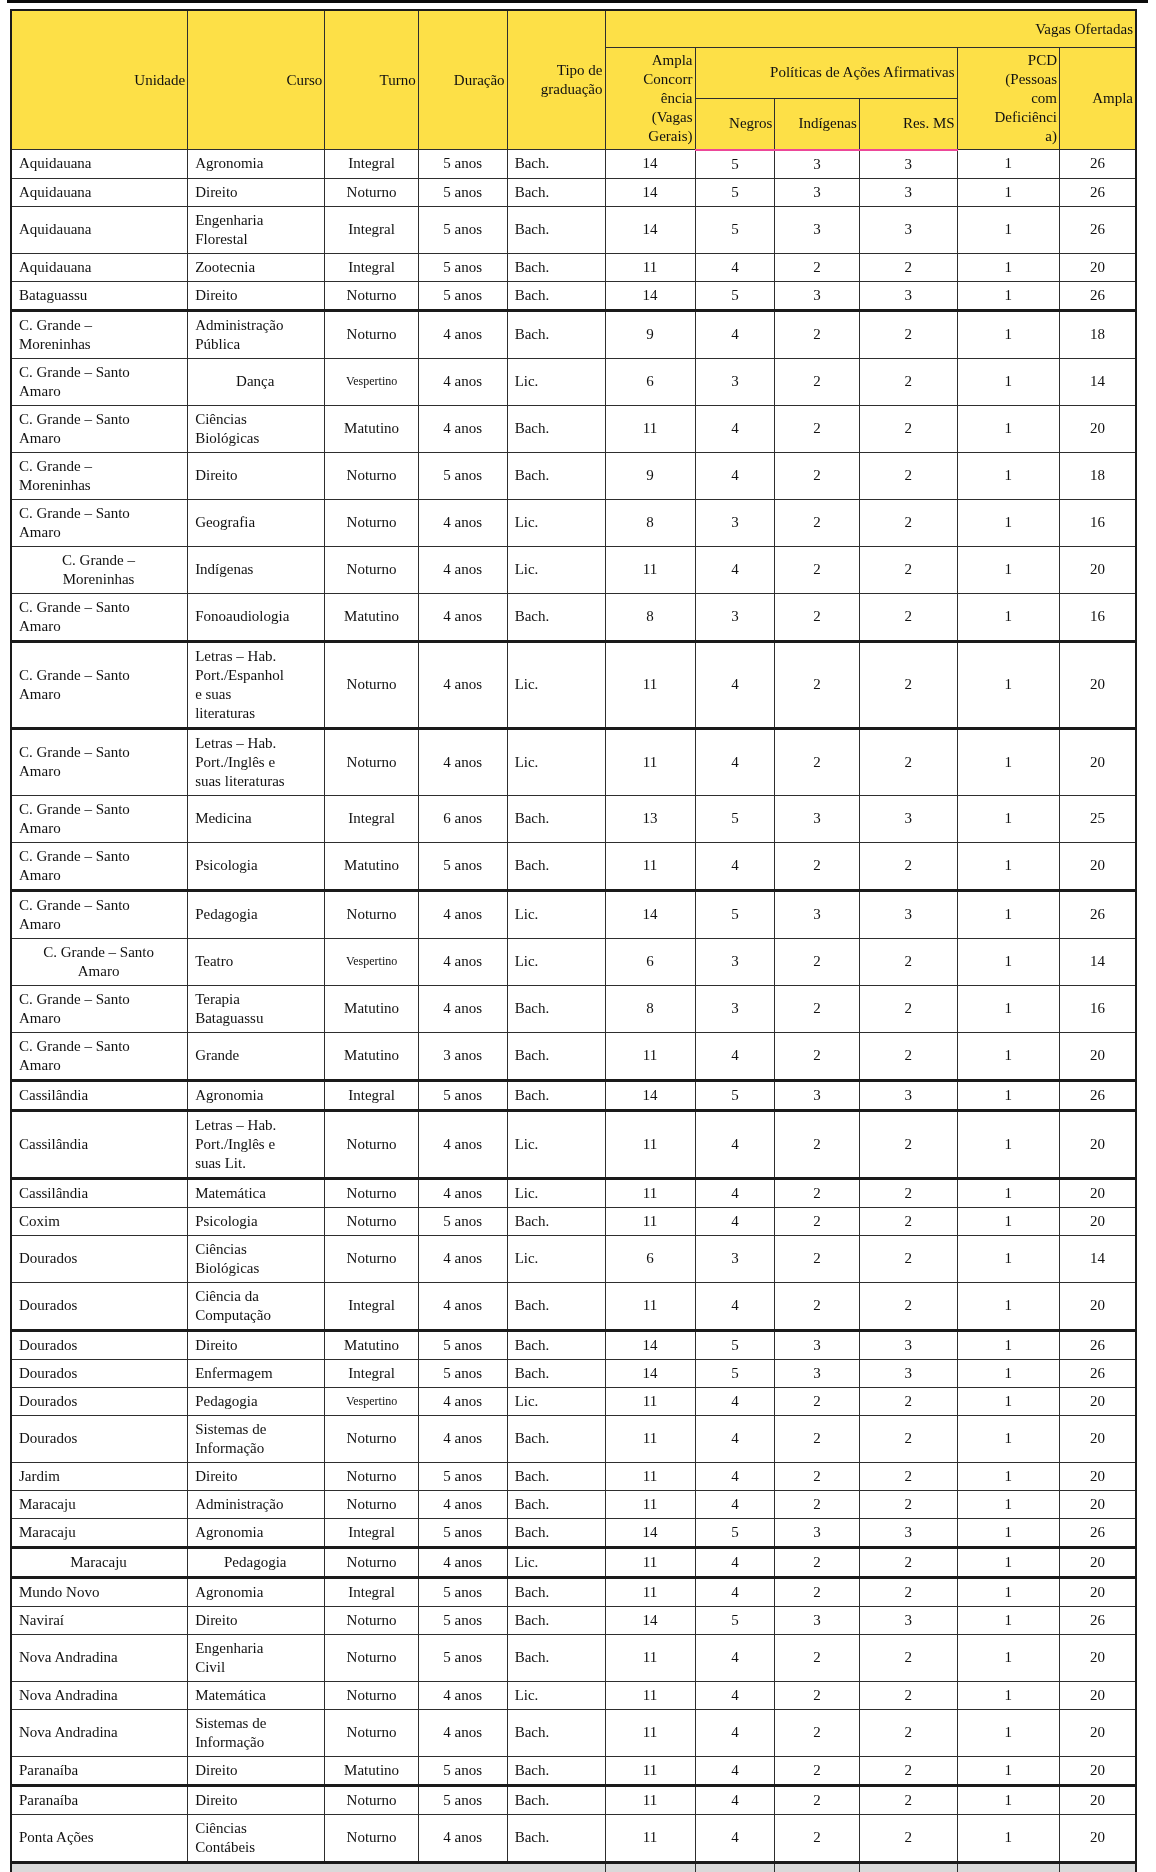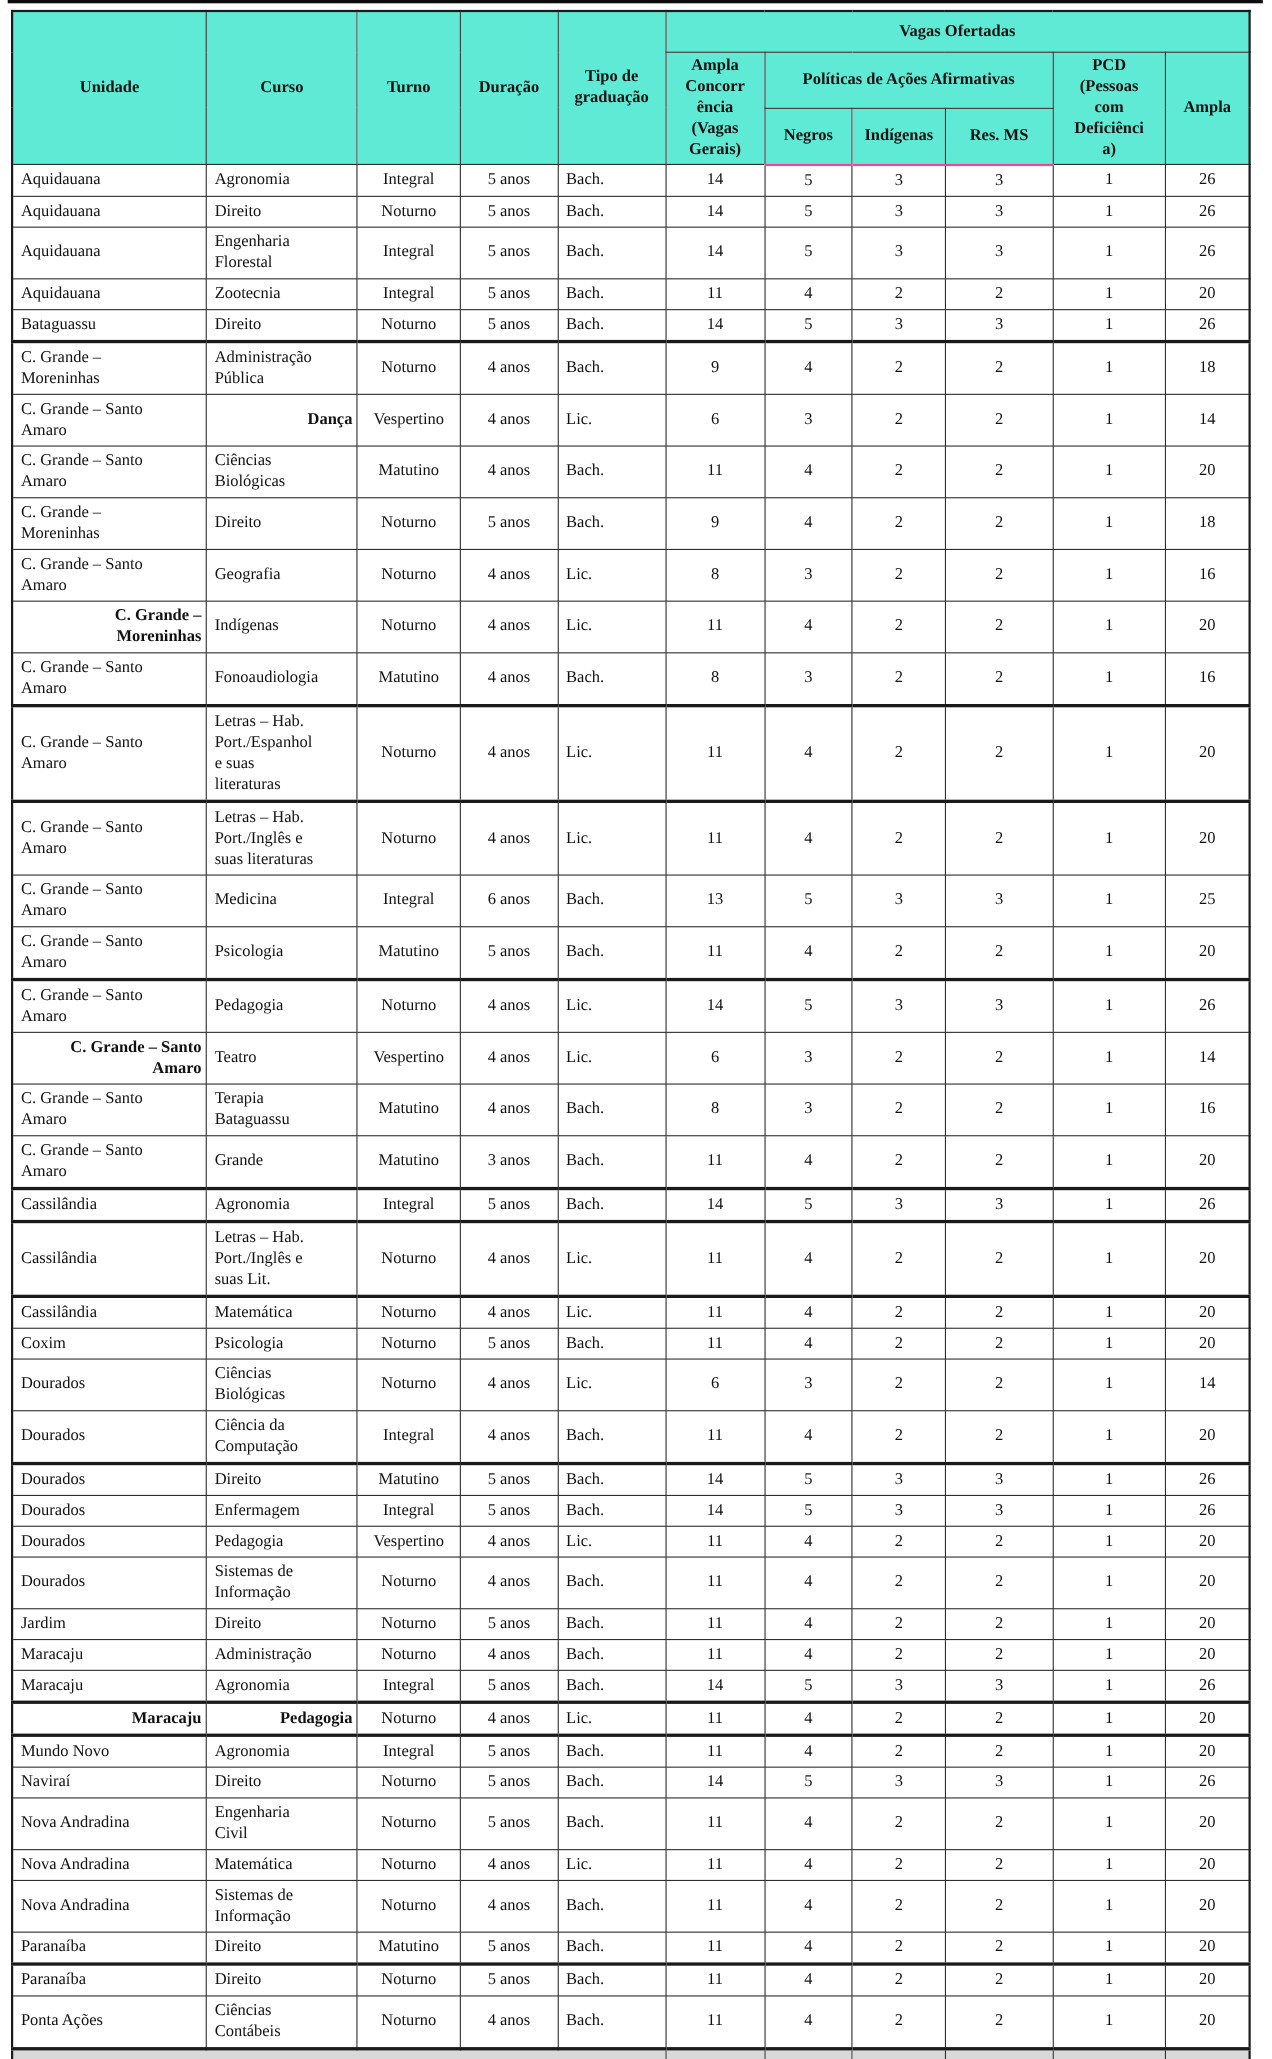--- a/index.html
+++ b/index.html
@@ -1,28 +1,28 @@
 <!DOCTYPE html>
 <html><head>
 <meta charset="utf-8">
 <style>
   html,body{margin:0;padding:0;background:#ffffff;}
   body{width:1156px;height:1872px;position:relative;font-family:"Liberation Serif","DejaVu Serif",serif;color:#111;}
   .top-rule{position:absolute;top:0;left:7px;width:1141px;height:3px;background:#0b0b0b;}
   table{border-collapse:collapse;table-layout:fixed;width:1127px;margin:9px 0 0 10px;border:2px solid #1a1a1a;}
   th,td{border:1px solid #2e2e2e;vertical-align:middle;font-size:15px;line-height:19px;overflow:hidden;}
-  thead th{background:#5eead4;font-weight:bold;text-align:center;padding:3px 2px;}
+  thead th{background:#fde047;font-weight:normal;text-align:right;padding:3px 2px;}
   thead tr.h1 th{height:30px;}
   thead tr:last-child th{border-bottom:2px solid #ec4899;}
   .pre{white-space:pre-line;}
   td{padding:4px 2px;background:#fff;}
   td.txt{text-align:left;padding-left:7px;padding-right:4px;}
-  td.ctr{text-align:right;padding-left:2px;font-weight:bold;}
+  td.ctr{text-align:center;padding-left:2px;}
   td.num{text-align:center;}
-  td.condensed{font-size:15px;}
+  td.condensed{font-size:12px;}
   tr.sep td{border-bottom:3px solid #1a1a1a;}
   tfoot td{background:#d9d9d9;font-weight:bold;border-top:3px solid #1a1a1a;height:30px;}
   tfoot td.lbl{text-align:left;padding-left:8px;font-size:15px;}
   tfoot td.num{text-align:center;}
 </style>
 </head>
 <body>
 
 <div class="top-rule"></div>
 

